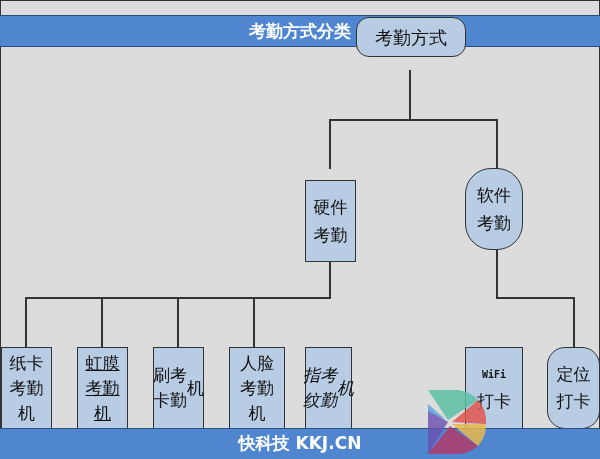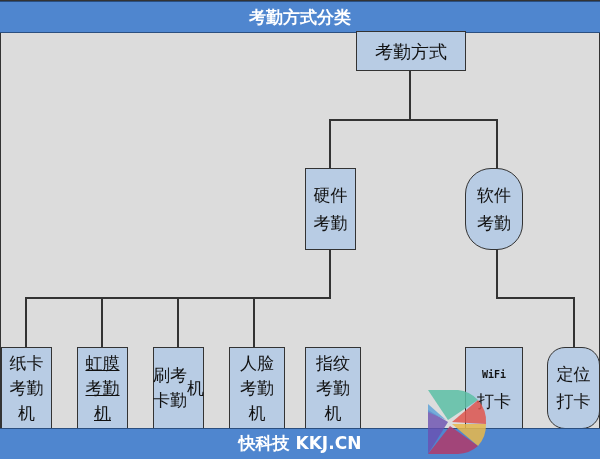--- a/index.html
+++ b/index.html
@@ -1,19 +1,19 @@
 <!DOCTYPE html>
 <html><head>
 <meta charset="utf-8">
 <style>
   html,body{margin:0;padding:0;}
   body{width:600px;height:459px;position:relative;overflow:hidden;background:#dcdcdc;font-family:"DejaVu Serif","Liberation Serif",serif;}
   .frame{position:absolute;left:0;top:0;width:598px;height:457px;border:1px solid #333;background:#dcdcdc;}
   .bar{position:absolute;left:0;width:600px;background:#4f86cf;color:#fff;font-family:"DejaVu Sans","Liberation Sans",sans-serif;font-weight:bold;text-align:center;border-top:1px solid #2b4f80;border-bottom:1px solid #2b4f80;box-sizing:border-box;}
-  .title{top:1px;height:32px;line-height:31px;font-size:17px;}
+  .title{top:15px;height:32px;line-height:31px;font-size:17px;}
   .footer{top:428px;height:46px;line-height:29px;font-size:17px;}
   .node{position:absolute;background:#b8cce4;border:1.5px solid #333;box-sizing:border-box;color:#111;font-size:17px;display:flex;align-items:center;justify-content:center;text-align:center;line-height:25px;}
   .node span{display:block;}
   .h{position:absolute;height:2px;background:#333;}
   .v{position:absolute;width:2px;background:#333;}
   .wm{position:absolute;left:428px;top:390px;width:172px;height:69px;}
   .wm .logo{position:absolute;left:0;top:0;width:60px;height:64px;}
   .wm .cn{position:absolute;left:60px;top:-6px;font-family:"DejaVu Sans","Liberation Sans",sans-serif;font-size:36px;color:rgba(90,90,90,0.55);letter-spacing:1px;}
   .wm .en{position:absolute;left:62px;top:44px;font-family:"DejaVu Sans","Liberation Sans",sans-serif;font-size:15px;color:rgba(40,50,90,0.75);}
 </style>
@@ -33,25 +33,25 @@
 <div class="h" style="left:25px;top:297px;width:306px;"></div>
 <div class="v" style="left:25px;top:297px;height:50px;"></div>
 <div class="v" style="left:101px;top:297px;height:50px;"></div>
 <div class="v" style="left:177px;top:297px;height:50px;"></div>
 <div class="v" style="left:253px;top:297px;height:50px;"></div>
 
 <div class="v" style="left:496px;top:249px;height:50px;"></div>
 <div class="h" style="left:496px;top:297px;width:79px;"></div>
 <div class="v" style="left:573px;top:297px;height:50px;"></div>
 
-<div class="node" style="left:356px;top:31px;width:110px;height:40px;font-size:18px;">
+<div class="node" style="left:356px;top:17px;width:110px;height:40px;font-size:18px;border-radius:13px;">
   <span>考勤方式</span>
 </div>
 
-<div class="node" style="left:305px;top:168px;width:51px;height:82px;flex-direction:column;line-height:28px;">
+<div class="node" style="left:305px;top:180px;width:51px;height:82px;flex-direction:column;line-height:28px;">
   <span>硬件</span>
   <span>考勤</span>
 </div>
 <div class="node" style="left:465px;top:168px;width:58px;height:82px;flex-direction:column;line-height:28px;border-radius:26px;">
   <span>软件</span>
   <span>考勤</span>
 </div>
 
 <div class="node" style="left:1px;top:347px;width:51px;height:82px;flex-direction:column;">
   <span>纸卡</span>
@@ -66,21 +66,21 @@
 <div class="node" style="left:153px;top:347px;width:51px;height:82px;flex-direction:row;">
   <span>刷卡</span>
   <span>考勤</span>
   <span>机</span>
 </div>
 <div class="node" style="left:229px;top:347px;width:56px;height:82px;flex-direction:column;">
   <span>人脸</span>
   <span>考勤</span>
   <span>机</span>
 </div>
-<div class="node" style="left:305px;top:347px;width:56px;height:82px;flex-direction:column;">
+<div class="node" style="left:305px;top:347px;width:47px;height:82px;flex-direction:row;font-style:italic;">
   <span>指纹</span>
   <span>考勤</span>
   <span>机</span>
 </div>
 
 <div class="node" style="left:465px;top:347px;width:58px;height:82px;flex-direction:column;line-height:27px;">
   <span style="font-family:'DejaVu Sans Mono','Liberation Mono',monospace;font-weight:bold;font-size:10px;">WiFi</span>
   <span>打卡</span>
 </div>
 <div class="node" style="left:547px;top:347px;width:53px;height:82px;flex-direction:column;line-height:27px;border-radius:18px;">

